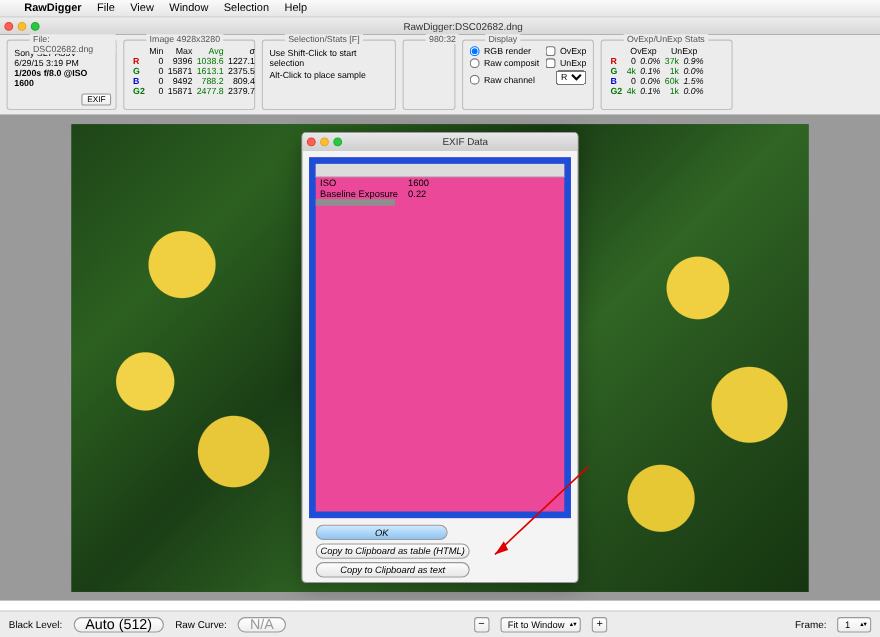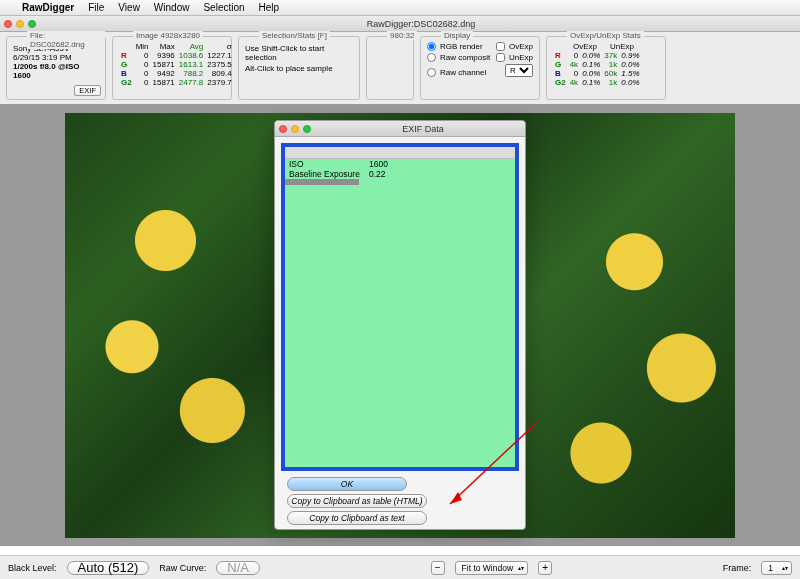--- a/index.html
+++ b/index.html
@@ -46,21 +46,21 @@
       radial-gradient(circle at 92% 60%, #eacc3c 0 34px, transparent 35px),
       radial-gradient(circle at 80% 80%, #e6c835 0 30px, transparent 31px),
       radial-gradient(circle at 55% 85%, #eacc3c 0 20px, transparent 21px),
       linear-gradient(135deg, #1e4518 0%, #2c6020 20%, #1a3d15 40%, #306524 60%, #224a1a 80%, #153510 100%);
       background-color:#1e4518;
   }
   
   .dialog { position: absolute; top: 0px; left: 50%; transform: translateX(-50%); width: 252px; height: 410px; background: #f4f4f4; border: 1px solid #999; border-radius: 4px; box-shadow: 0 4px 20px rgba(0,0,0,0.3); margin-top: 16px; }
   .dialog .dbar { height: 16px; background: linear-gradient(#e8e8e8,#d0d0d0); border-bottom: 1px solid #aaa; display: flex; align-items: center; border-radius: 4px 4px 0 0; font-size: 9px; }
   .dialog .dbar .title { flex: 1; text-align: center; color: #333; }
-  .dialog .listbox { margin: 6px 6px 0 6px; height: 328px; background: #86efac; border: 4px solid #1d4ed8; position: relative; }
+  .dialog .listbox { margin: 6px 6px 0 6px; height: 328px; background: #ec4899; border: 6px solid #1d4ed8; position: relative; }
   .dialog .listbox .hdr { height: 12px; background: #dcdcdc; border-bottom: 1px solid #bbb; }
   .dialog .listbox .row { display:flex; font-size:8.5px; padding:0 4px; }
   .dialog .listbox .bar { height: 6px; background: #8e8e8e; margin-top:0; width:32%; }
   .dialog .listbox .k { width: 80px; }
   .dialog .buttons { display: flex; flex-direction: column; align-items: flex-start; gap: 3px; padding: 6px 0 0 12px; font-style: italic;}
   .dialog .btn { width: 140px; height: 14px; font-size: 8.5px; background: linear-gradient(#fdfdfd,#e7e7e7); border: 1px solid #999; border-radius: 8px; display:flex; align-items:center; justify-content:center; }
   .dialog .btn.ok { background: linear-gradient(#cfe9ff,#8fc3f0); width: 120px;}
   .arrow { position: absolute; pointer-events:none; }
   .footer { position: absolute; bottom: 0; left: 0; right: 0; height: 24px; background: #ececec; border-top: 1px solid #ccc; display: flex; align-items: center; padding: 0 8px; font-size: 9px; gap: 10px; }
   .footer .pill { border: 1px solid #999; border-radius: 9px; padding: 0 10px; height: 14px; display:inline-flex; align-items:center; background: linear-gradient(#fff,#eee); font-size:13px; }

